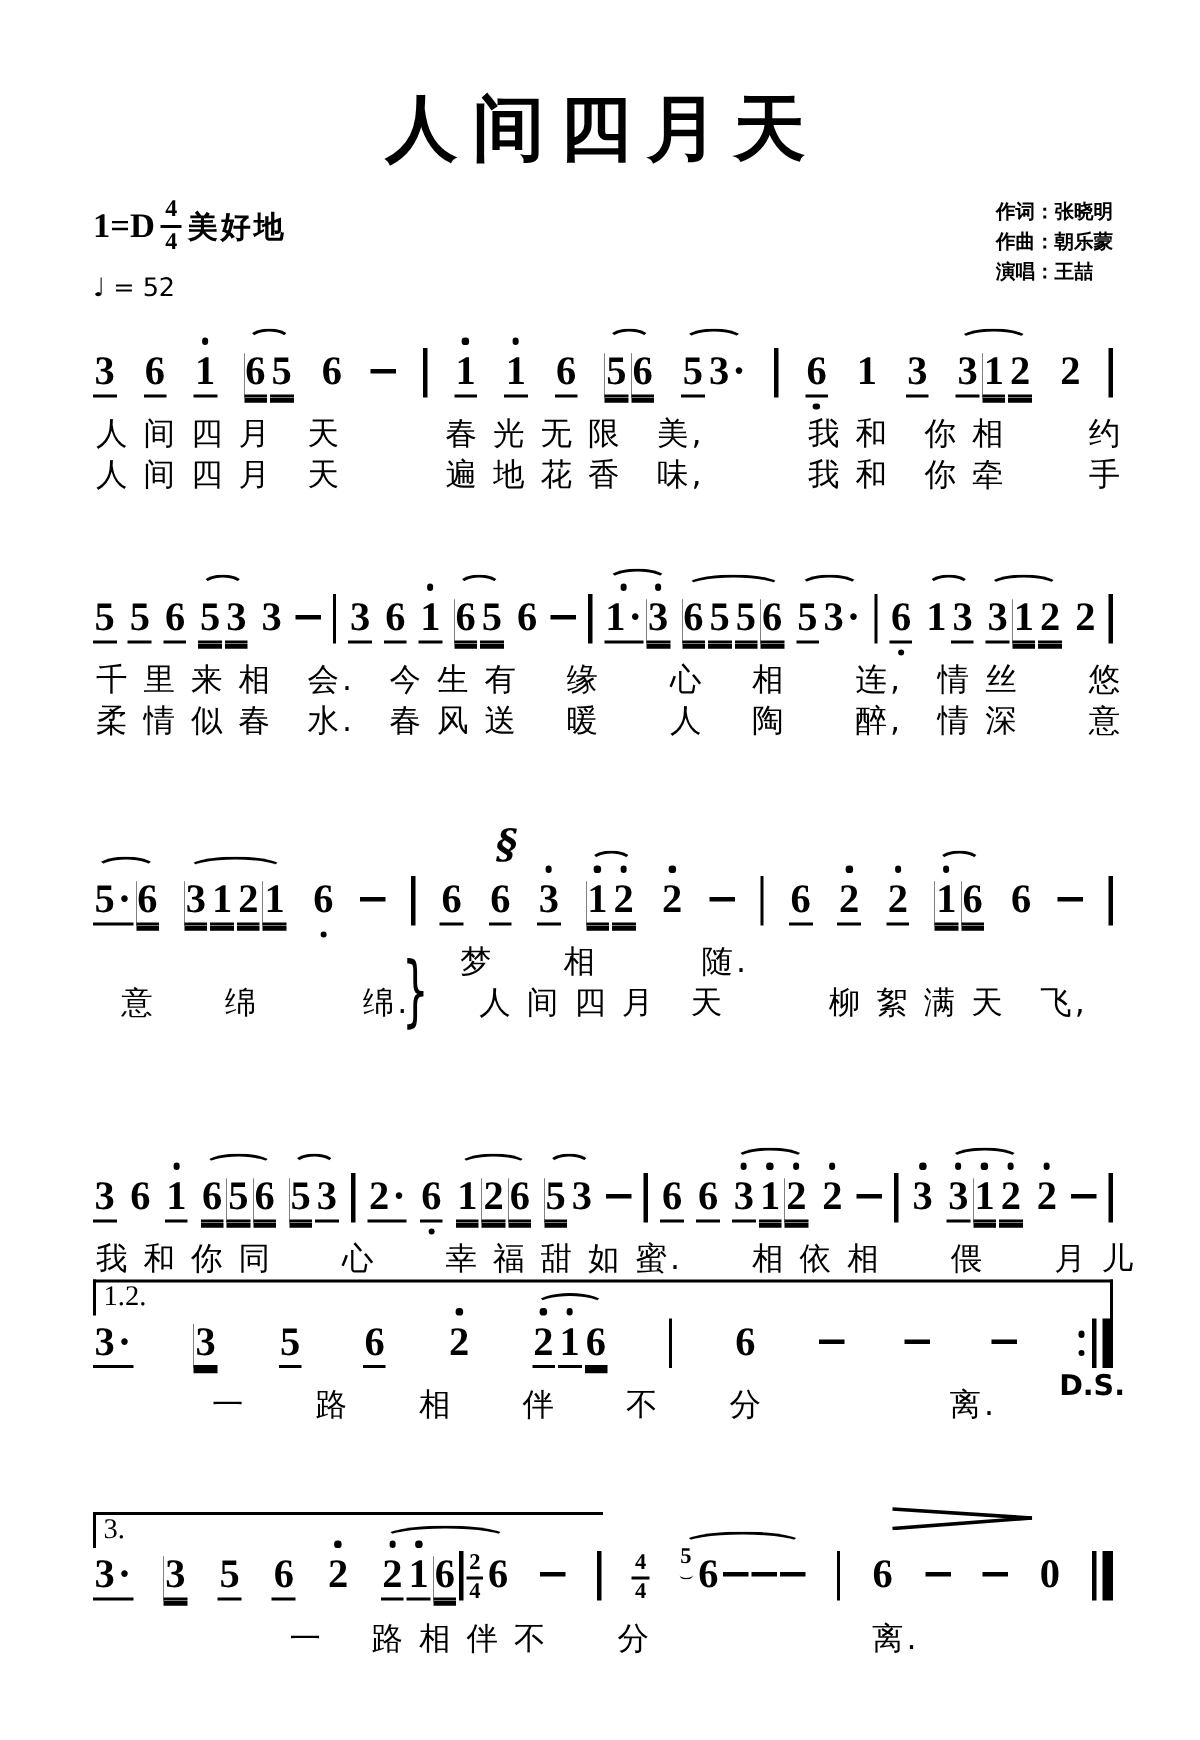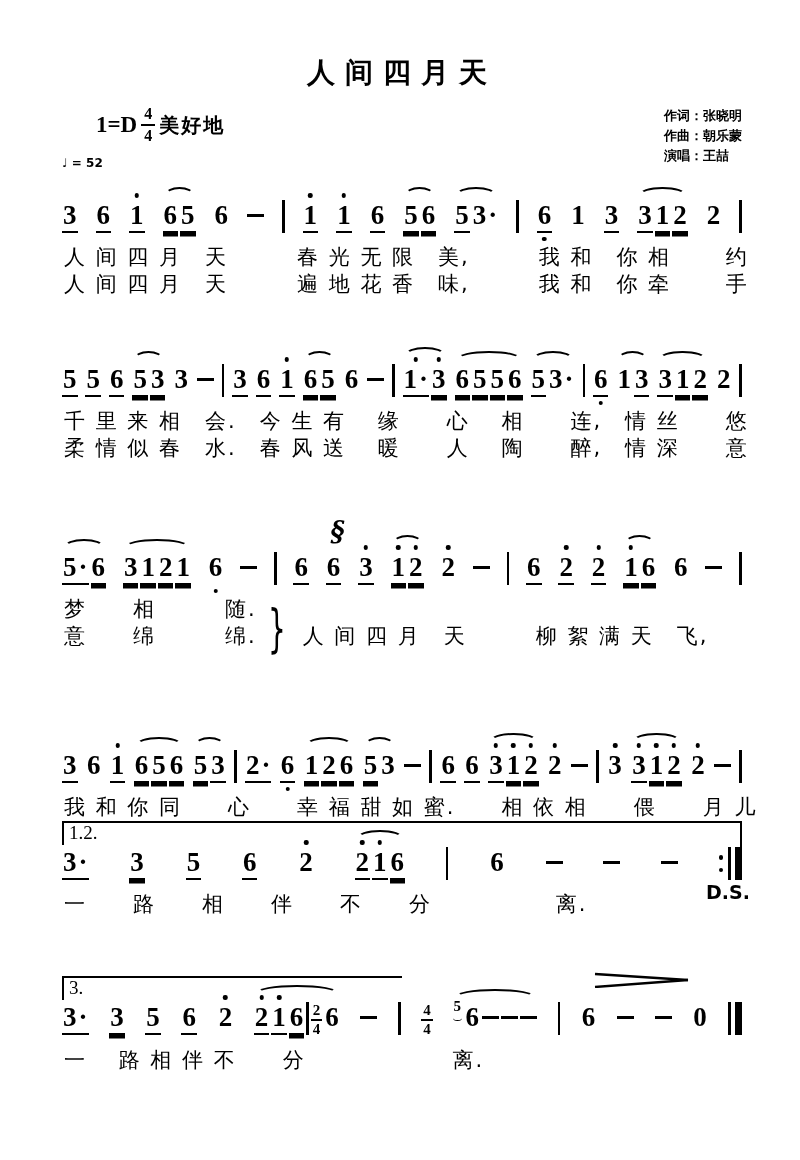--- a/index.html
+++ b/index.html
@@ -1,27 +1,27 @@
 <!DOCTYPE html>
 <html><head>
 <meta charset="utf-8">
 <style>
   * { margin:0; padding:0; box-sizing:border-box; }
   html,body { width:800px; height:1160px; background:#fff; color:#000; overflow:hidden; }
   .page { width:800px; height:1160px; padding:54px 58px 0 62px; font-family:"DejaVu Sans",sans-serif; }
 
-  .title { text-align:center; font-size:28px; font-weight:bold; letter-spacing:10px; }
+  .title { text-align:center; font-size:48px; font-weight:bold; letter-spacing:10px; }
 
   .meta { display:flex; justify-content:space-between; margin-top:14px; }
-  .keyline { display:flex; align-items:center; font-family:"Liberation Serif",serif; font-weight:bold; font-size:23px;margin-left:34px; }
+  .keyline { display:flex; align-items:center; font-family:"Liberation Serif",serif; font-weight:bold; font-size:23px; }
   .frac { display:inline-flex; flex-direction:column; align-items:center; font-size:16px; line-height:1; margin:0 4px; }
   .frac .t { border-bottom:2px solid #000; padding:0 3px 2px; }
   .frac .b { padding-top:2px; }
   .styletxt { font-family:"DejaVu Sans",sans-serif; font-size:20px; font-weight:bold; letter-spacing:2px; }
-  .tempo { margin-top:12px; font-size:12px; font-weight:bold; font-family:"DejaVu Sans",sans-serif; }
+  .tempo { margin-top:12px; font-size:17px; font-weight:normal; font-family:"DejaVu Sans",sans-serif; }
   .credits { text-align:left; font-size:13px; line-height:1.55; font-weight:bold; }
 
   .sys { position:relative; }
   .music { display:flex; justify-content:space-between; align-items:flex-start;
            padding:16px 0 10px; min-height:60px; }
   .note { position:relative; display:inline-block; font-family:"Liberation Serif",serif;
           font-weight:bold; font-size:27px; line-height:1.15; padding:0 1px; }
   .u1 { border-bottom:2.5px solid #000; }
   .u2 { border-bottom:2.5px solid #000; box-shadow:0 3.5px 0 #000; }
   .hi::before { content:""; position:absolute; top:-7px; left:50%; transform:translateX(-50%);
@@ -42,21 +42,21 @@
   .grace { font-family:"Liberation Serif",serif; font-weight:bold; font-size:15px;
            margin-top:-4px; position:relative; }
   .grace::after { content:""; display:block; width:9px; height:5px;
                   border-bottom:1.8px solid #000; border-radius:0 0 60% 60%; }
   .rpt, .fin { display:flex; align-items:flex-start; gap:4px; }
   .rdots { display:flex; flex-direction:column; gap:8px; margin-top:8px; margin-right:1px; }
   .rdot { width:4.5px; height:4.5px; background:#000; border-radius:50%; }
   .bthin { width:2.5px; height:33px; background:#000; }
   .bthick { width:7px; height:33px; background:#000; }
 
-  .lyr { font-size:21px; line-height:27px; letter-spacing:2px; white-space:pre; margin-left:2px; }
+  .lyr { font-size:21px; line-height:27px; letter-spacing:2px; white-space:pre; margin-left:2px;text-align:center; }
 
   .volta { position:relative; border-top:2.5px solid #000; border-left:2.5px solid #000;
            height:24px; margin-bottom:-14px; }
   .volta .vlabel { display:inline-block; font-family:"Liberation Serif",serif; font-size:19px;
                    padding-left:5px; line-height:1.1; }
   .volta12::after { content:""; position:absolute; right:0; top:-2px; width:2.5px; height:50px; background:#000; }
   .volta3 { width:50%; }
 
   .segno { position:absolute; top:-20px; left:39.5%; font-family:"DejaVu Serif",serif;
            font-style:italic; font-weight:bold; font-size:27px; }

